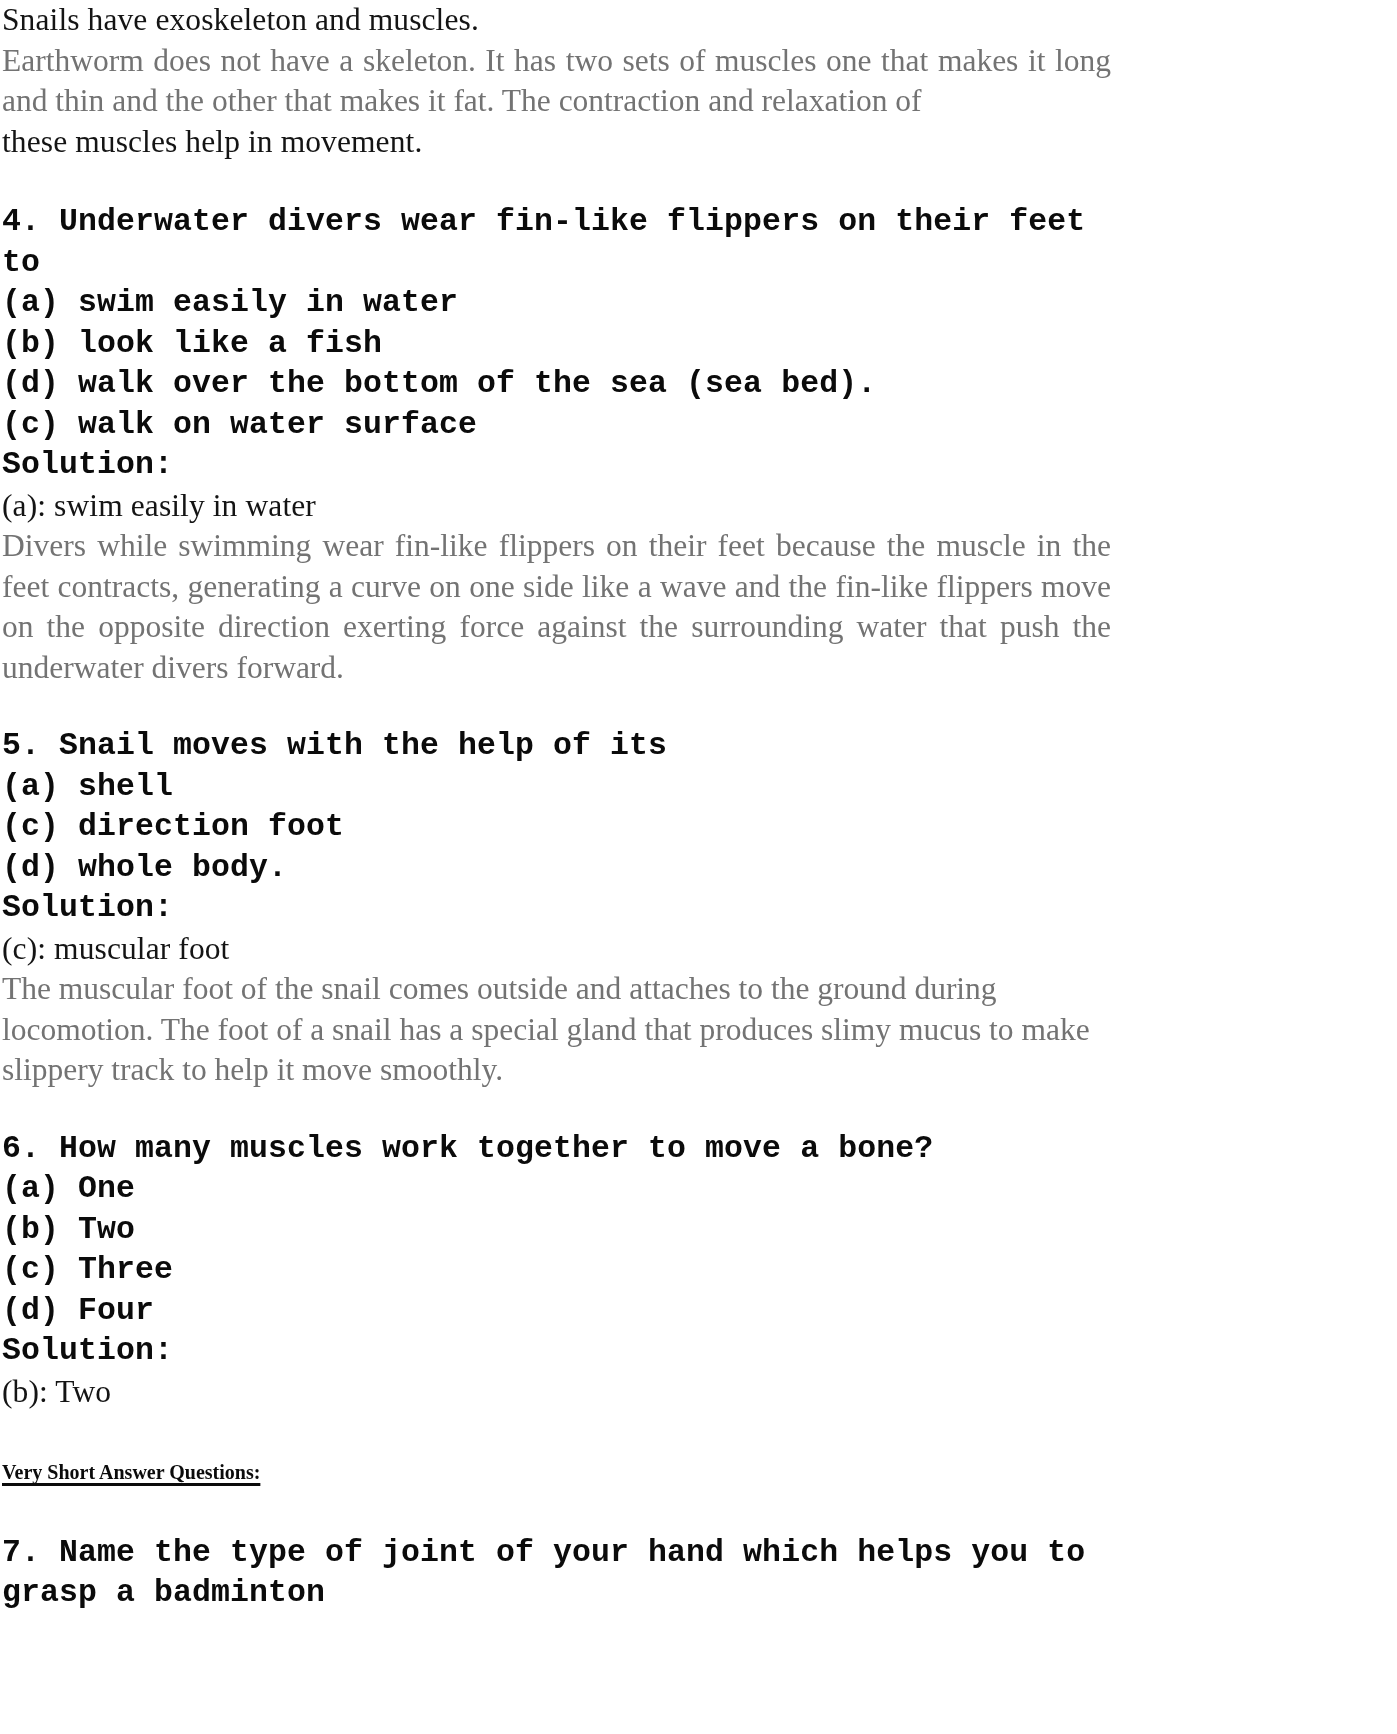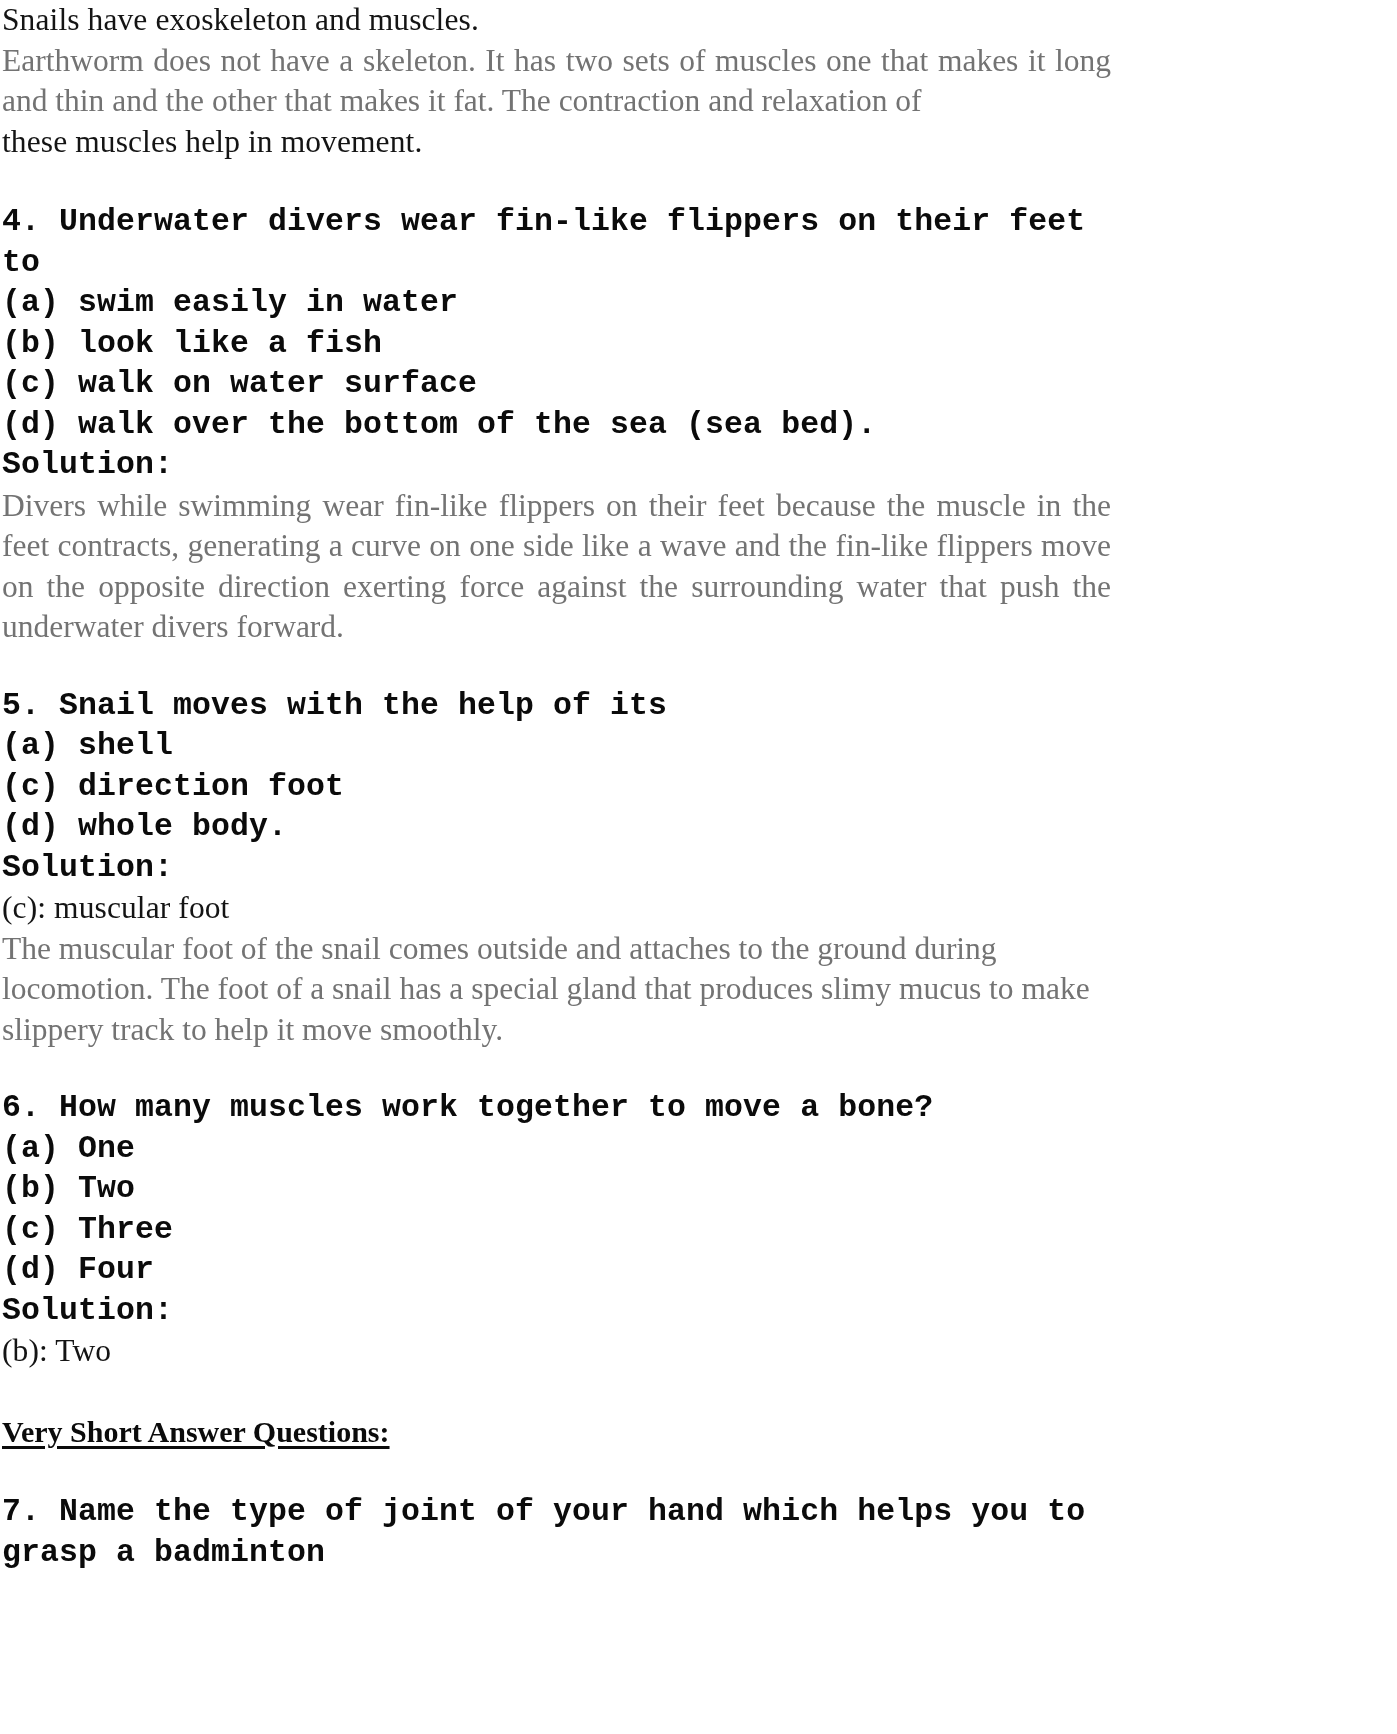--- a/index.html
+++ b/index.html
@@ -41,21 +41,21 @@
     text-justify: inter-word;
     color: #737373;
     margin: 0;
   }
   .para.nojust {
     text-align: left;
   }
   .spacer-lg { height: 40px; }
   .spacer-md { height: 38px; }
   .heading-underline {
-    font-size: 30px;
+    font-size: 20px;
     line-height: 40.5px;
     font-weight: bold;
     text-decoration: underline;
     text-underline-offset: 4px;
     text-decoration-thickness: 3px;
     display: inline-block;
     color: #0b0b0b;
   }
   .block { margin: 0; padding: 0; }
   .qblock { margin: 0; }
@@ -70,23 +70,24 @@
     <div class="para">Earthworm does not have a skeleton. It has two sets of muscles one that makes it long and thin and the other that makes it fat. The contraction and relaxation of</div>
     <div class="line">these muscles help in movement.</div>
   </div>
 
   <div class="spacer-lg"></div>
 
   <div class="qblock">
     <div class="line bold">4. Underwater divers wear fin-like flippers on their feet to</div>
     <div class="line bold">(a) swim easily in water</div>
     <div class="line bold">(b) look like a fish</div>
+    <div class="line bold">(d) walk over the bottom of the sea (sea bed).</div>
     <div class="line bold">(c) walk on water surface</div>
-    <div class="line bold">(d) walk over the bottom of the sea (sea bed).</div>
     <div class="line bold">Solution:</div>
+    <div class="line">(a): swim easily in water</div>
     <div class="para">Divers while swimming wear fin-like flippers on their feet because the muscle in the feet contracts, generating a curve on one side like a wave and the fin-like flippers move on the opposite direction exerting force against the surrounding water that push the underwater divers forward.</div>
   </div>
 
   <div class="spacer-md"></div>
 
   <div class="qblock">
     <div class="line bold">5. Snail moves with the help of its</div>
     <div class="line bold">(a) shell</div>
     <div class="line bold">(c) direction foot</div>
     <div class="line bold">(d) whole body.</div>

